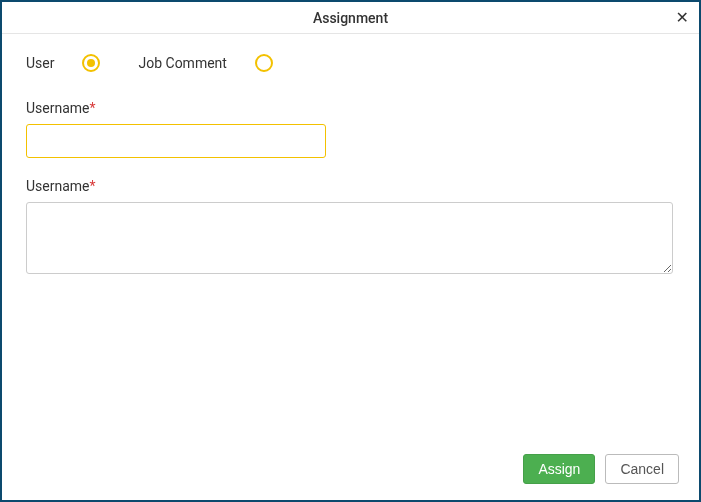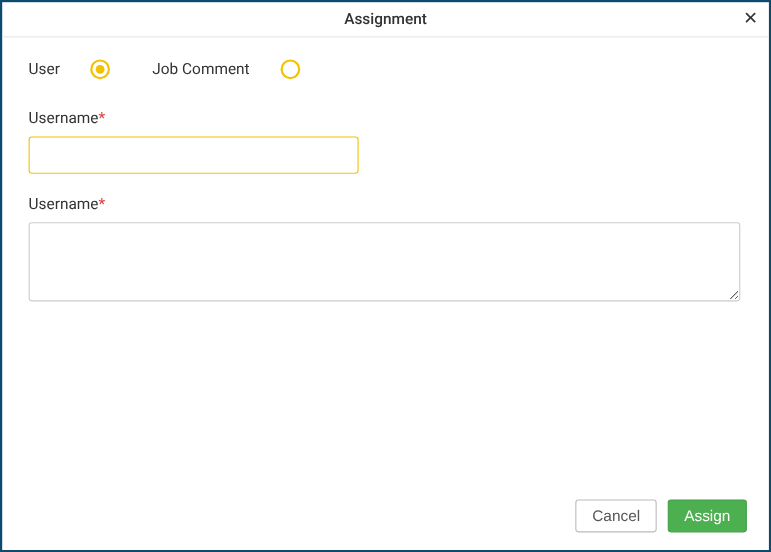--- a/index.html
+++ b/index.html
@@ -192,17 +192,17 @@
     <div class="field-group">
       <label class="field-label">
         <span>Username</span><span class="required">*</span>
       </label>
       <textarea class="comment-area" style=""></textarea>
     </div>
 
   </div>
 
   <div class="dialog-footer">
+    <button class="btn btn-primary">Assign</button>
     <button class="btn btn-secondary">Cancel</button>
-    <button class="btn btn-primary">Assign</button>
   </div>
 
 </div>
 
 </body></html>

